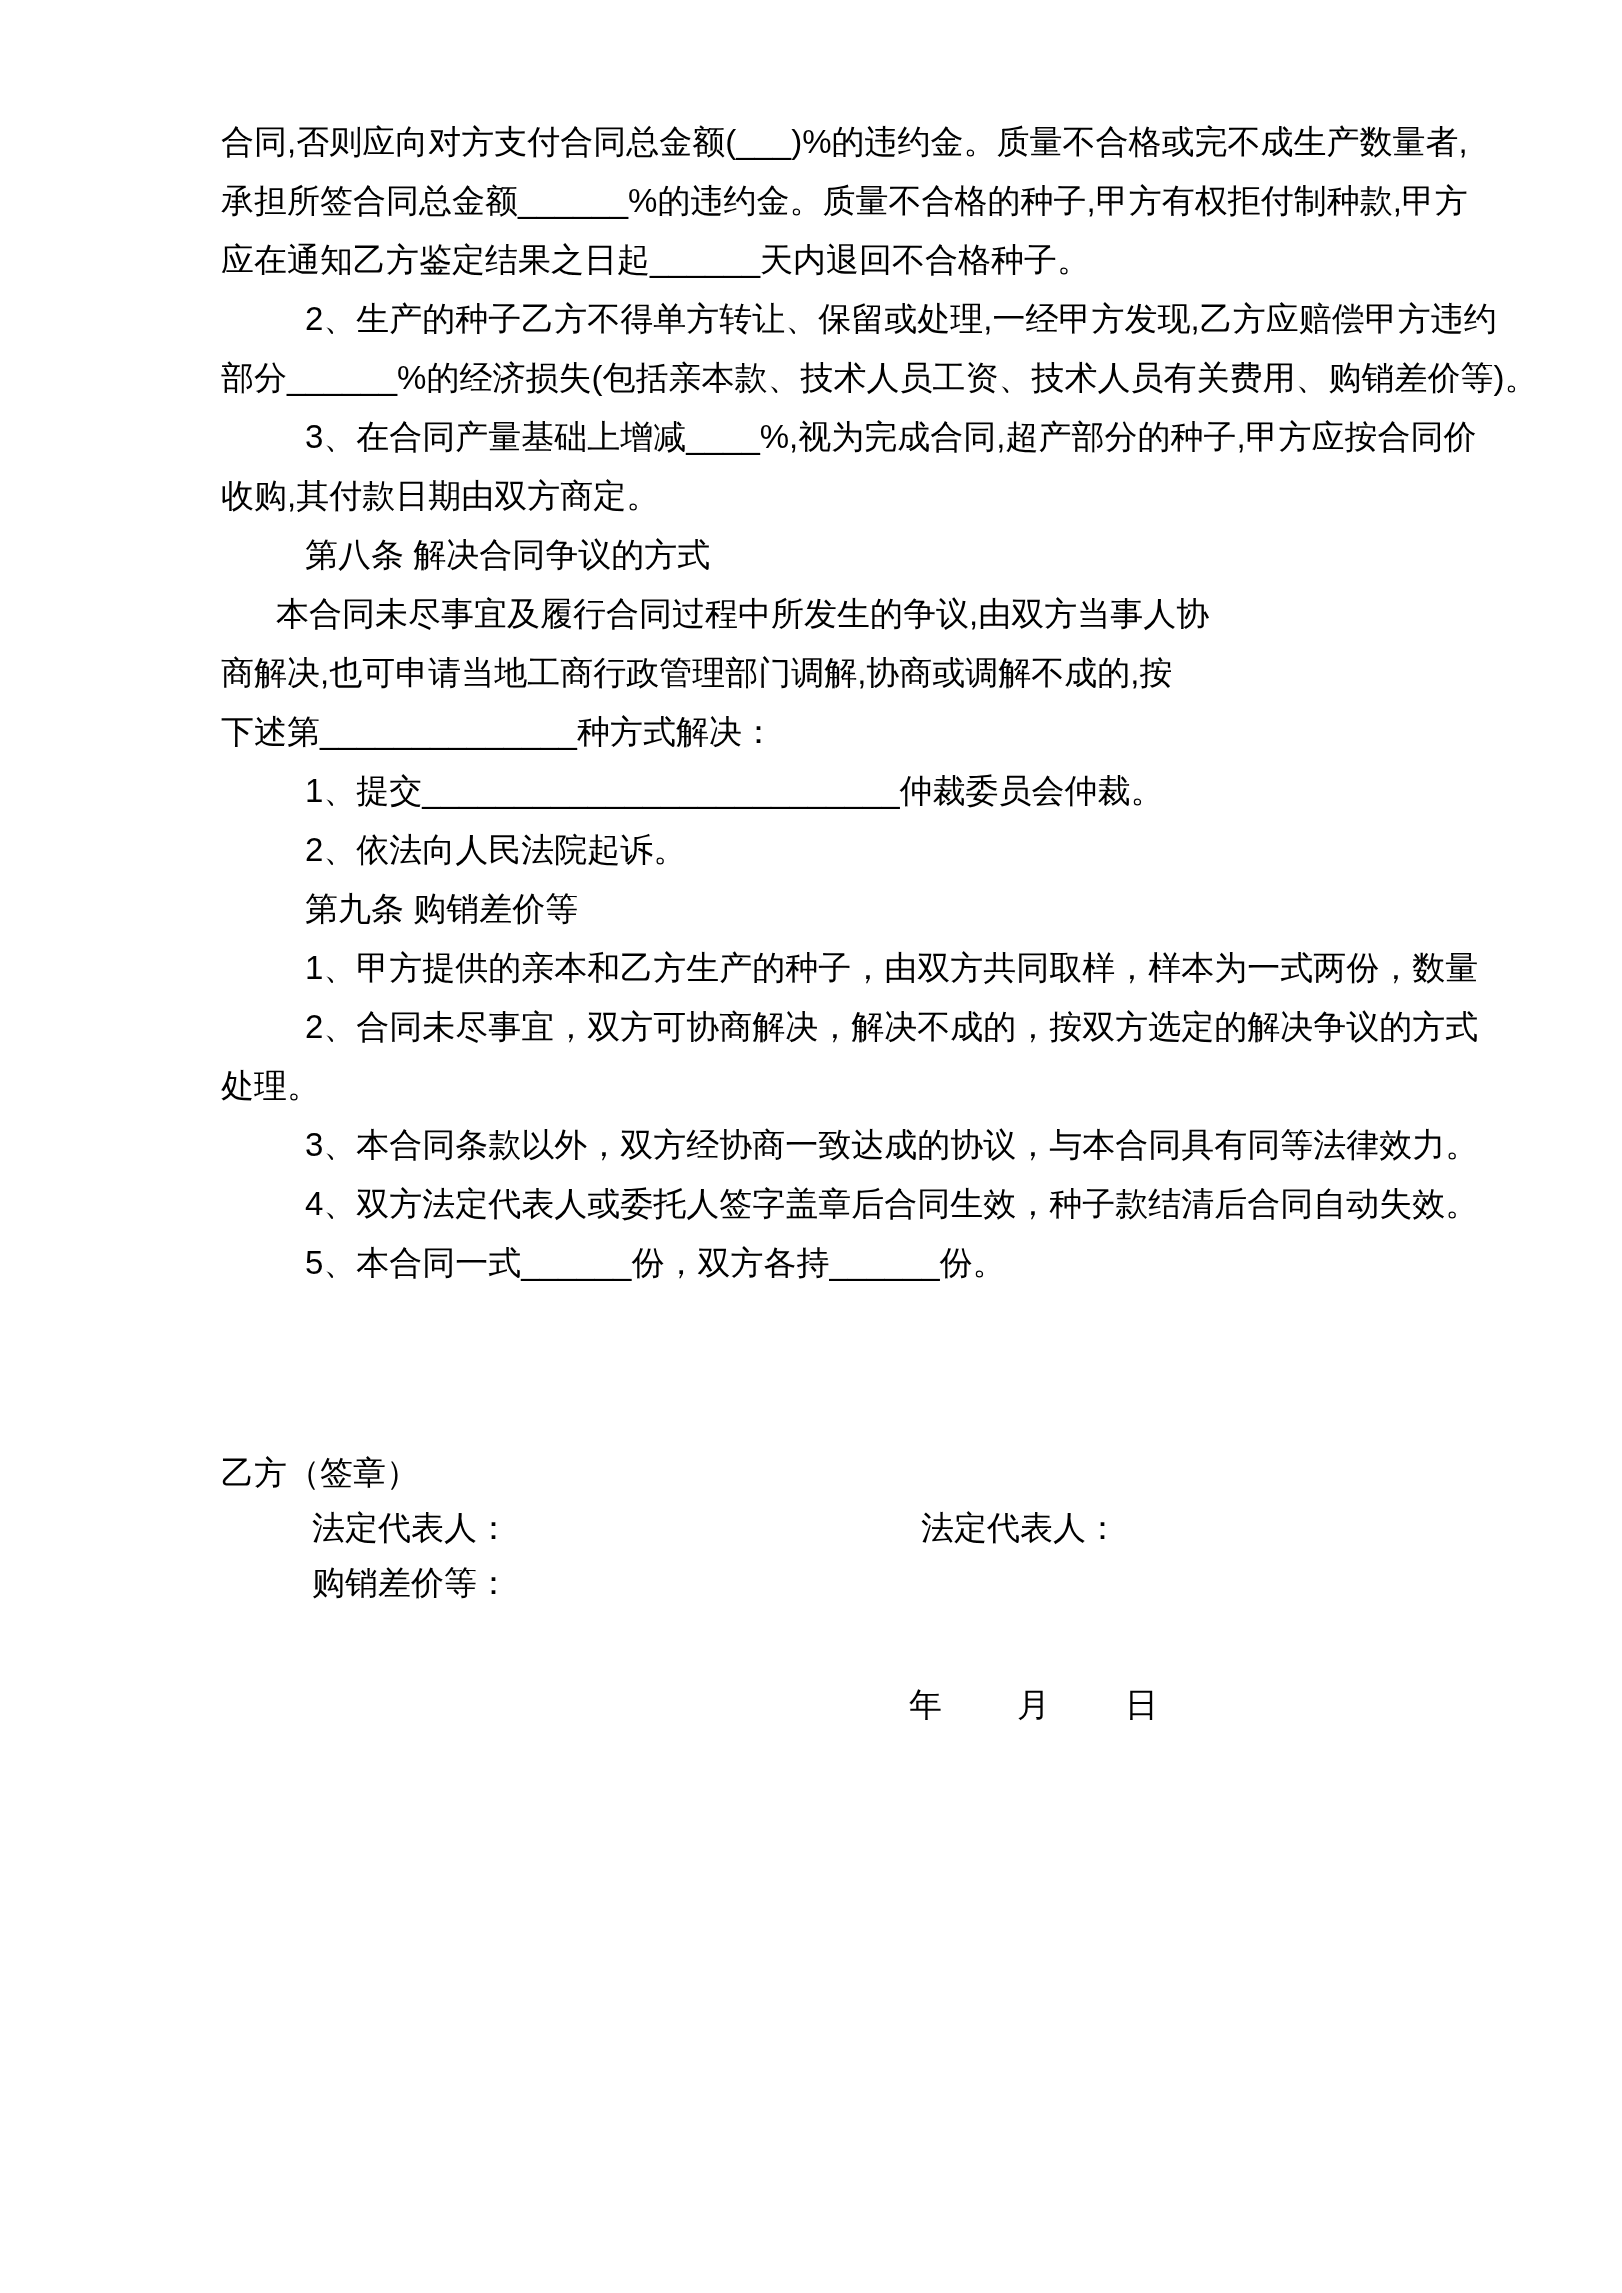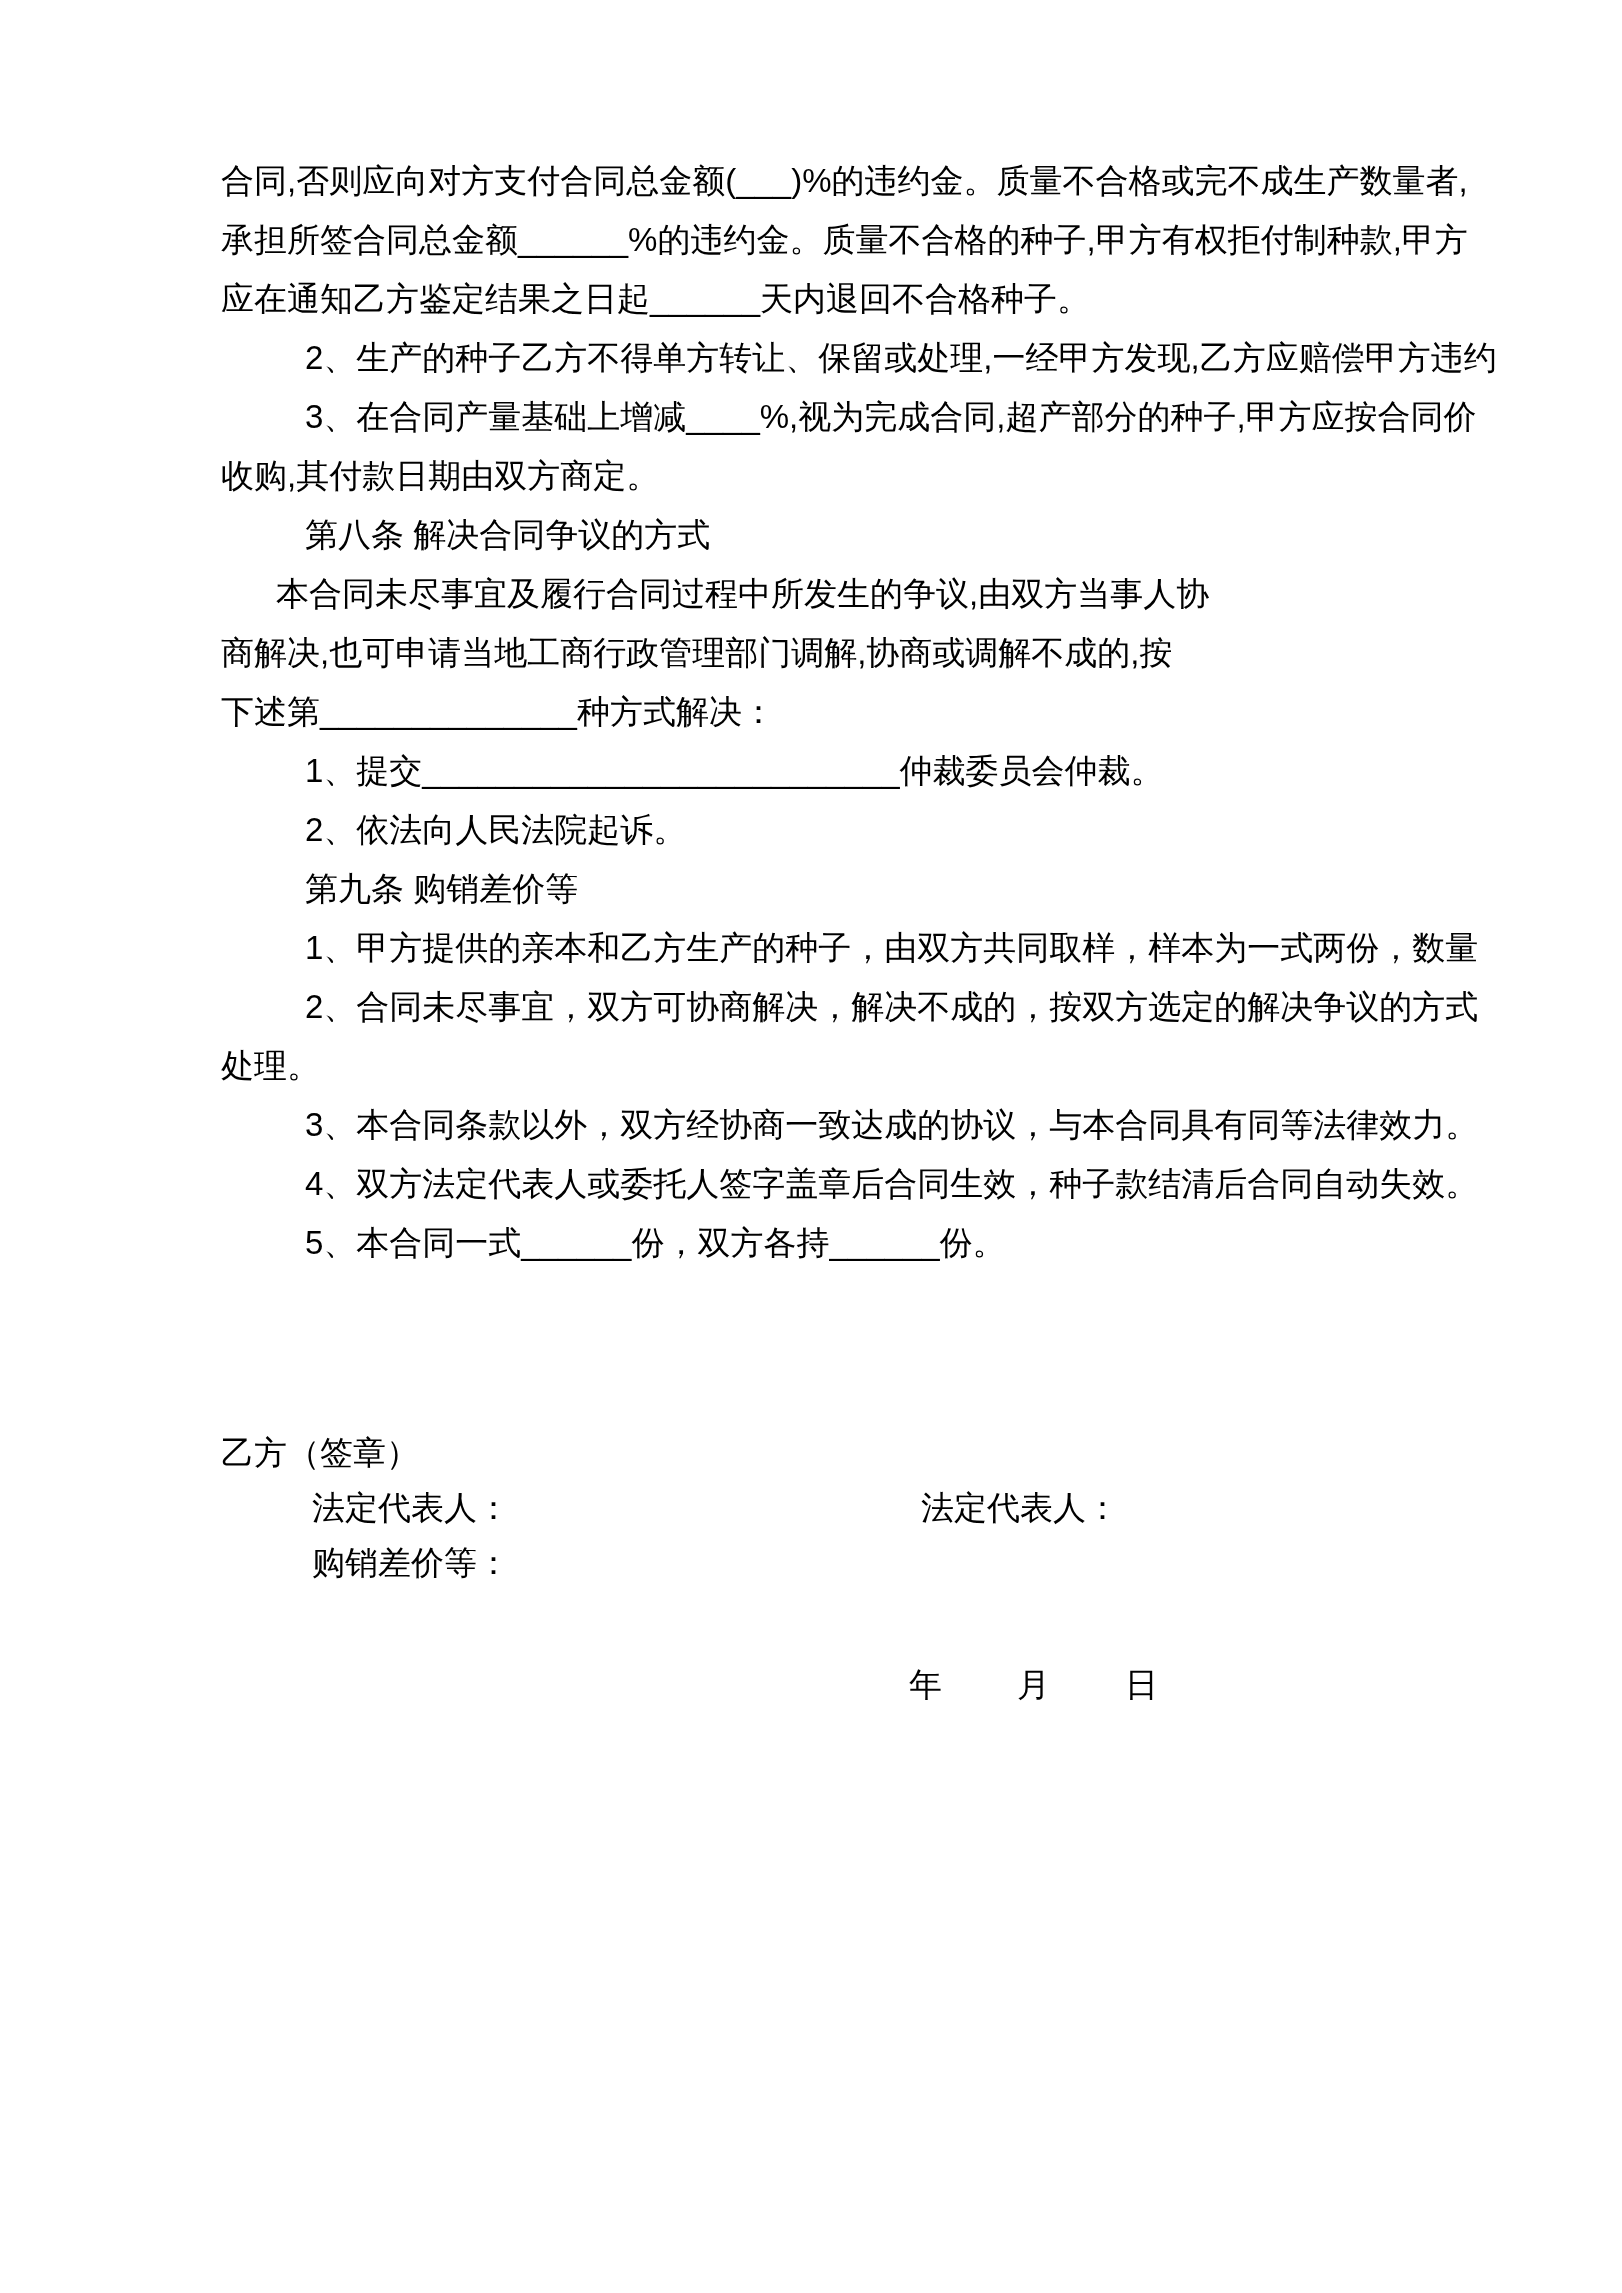--- a/index.html
+++ b/index.html
@@ -11,21 +11,20 @@
     position: relative;
     width: 1623px;
     height: 1988px;
     background: #ffffff;
     box-sizing: border-box;
     padding: 112px 215px 0 221px;
     font-family: "Liberation Sans", "DejaVu Sans", sans-serif;
     font-size: 33px;
     color: #000000;
     overflow: hidden;
-    margin-top: 39px;
   }
   p.line {
     margin: 0;
     line-height: 59px;
     white-space: nowrap;
     font-weight: normal;
   }
   p.line.ind   { text-indent: 84px; }
   p.line.ind-sm{ text-indent: 55px; }
   p.line.bold  { font-weight: normal; }
@@ -53,20 +52,21 @@
 </style>
 </head>
 <body>
 
 <div class="page">
 
   <p class="line">合同,否则应向对方支付合同总金额(___)%的违约金。质量不合格或完不成生产数量者,</p>
   <p class="line">承担所签合同总金额______%的违约金。质量不合格的种子,甲方有权拒付制种款,甲方</p>
   <p class="line">应在通知乙方鉴定结果之日起______天内退回不合格种子。</p>
   <p class="line ind">2、生产的种子乙方不得单方转让、保留或处理,一经甲方发现,乙方应赔偿甲方违约</p>
+  <p class="line">部分______%的经济损失(包括亲本款、技术人员工资、技术人员有关费用、购销差价等)。</p>
   <p class="line ind">3、在合同产量基础上增减____%,视为完成合同,超产部分的种子,甲方应按合同价</p>
   <p class="line">收购,其付款日期由双方商定。</p>
   <p class="line ind bold">第八条 解决合同争议的方式</p>
   <p class="line ind-sm">本合同未尽事宜及履行合同过程中所发生的争议,由双方当事人协</p>
   <p class="line">商解决,也可申请当地工商行政管理部门调解,协商或调解不成的,按</p>
   <p class="line">下述第______________种方式解决：</p>
   <p class="line ind">1、提交__________________________仲裁委员会仲裁。</p>
   <p class="line ind">2、依法向人民法院起诉。</p>
   <p class="line ind bold">第九条 购销差价等</p>
   <p class="line ind">1、甲方提供的亲本和乙方生产的种子，由双方共同取样，样本为一式两份，数量</p>

